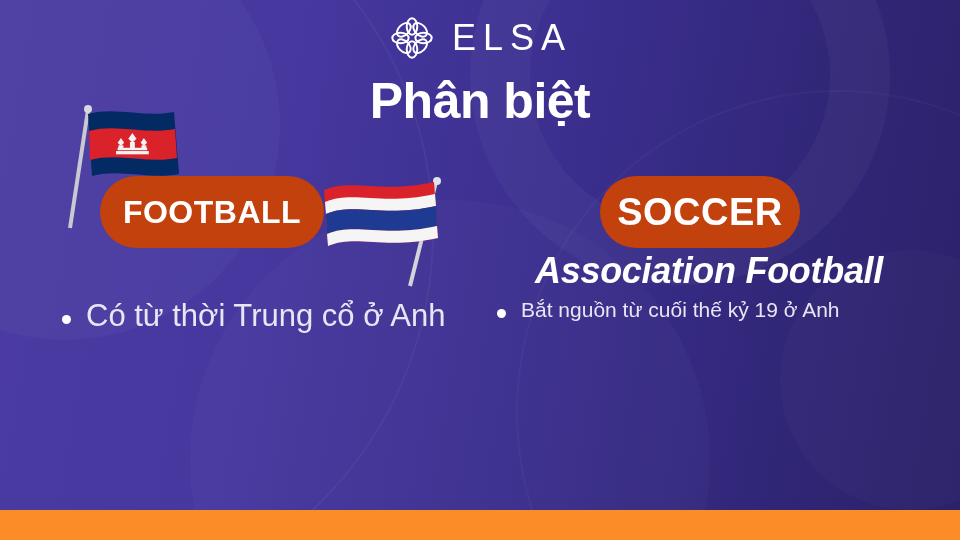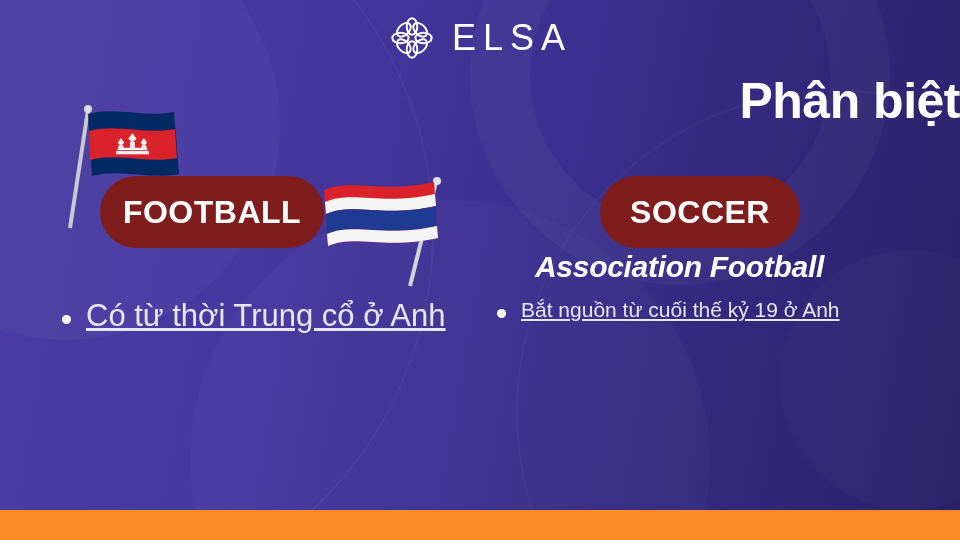--- a/index.html
+++ b/index.html
@@ -41,64 +41,63 @@
   .brand{
     position:absolute;top:14px;left:0;right:0;
     display:flex;align-items:center;justify-content:center;gap:16px;
   }
   .brand-mark{width:48px;height:48px;display:block;}
   .brand-name{
     color:#ffffff;font-size:36px;letter-spacing:7px;font-weight:400;
     line-height:1;
   }
   .headline{
-    position:absolute;top:74px;left:0;right:0;text-align:right;
+    position:absolute;top:74px;left:0;right:0;text-align:center;
     color:#ffffff;font-size:50px;font-weight:700;letter-spacing:-0.5px;
     line-height:1.08;
   }
 
   
   .col{position:absolute;top:0;height:540px;}
   .col-left{left:0;width:480px;}
   .col-right{left:480px;width:480px;}
 
   .pill{
     position:absolute;
     display:flex;align-items:center;justify-content:center;
-    background:#7f1d1d;border-radius:999px;
+    background:#c2410c;border-radius:999px;
     color:#ffffff;font-weight:700;
   }
   .pill-football{
     left:100px;top:176px;width:224px;height:72px;
     font-size:32px;letter-spacing:0.5px;
   }
   .pill-soccer{
     left:120px;top:176px;width:200px;height:72px;
-    font-size:32px;letter-spacing:0.5px;
+    font-size:38px;letter-spacing:0.5px;
   }
 
   .subcaption{
     position:absolute;left:480px;top:250px;width:480px;
     text-align:left;padding-left:55px;box-sizing:border-box;
-    color:#ffffff;font-size:30px;font-weight:700;font-style:italic;
+    color:#ffffff;font-size:36px;font-weight:700;font-style:italic;
     letter-spacing:-0.3px;
   }
 
   
   ul.blist{
     position:absolute;margin:0;padding:0;list-style:none;
   }
   ul.blist li{
     position:relative;
     color:#e8e6f4;
     font-weight:300;
     line-height:1.30;
     padding-left:36px;
     margin:0 0 2px 0;
-    text-decoration:underline;
   }
   ul.blist li::before{
     content:"";position:absolute;left:12px;top:0.60em;
     width:9px;height:9px;border-radius:50%;background:#ffffff;
   }
   .blist-left{left:50px;top:296px;width:400px;font-size:31px;}
   .blist-right{left:485px;top:296px;width:460px;font-size:21px;}
 
   
   .flag{position:absolute;}

